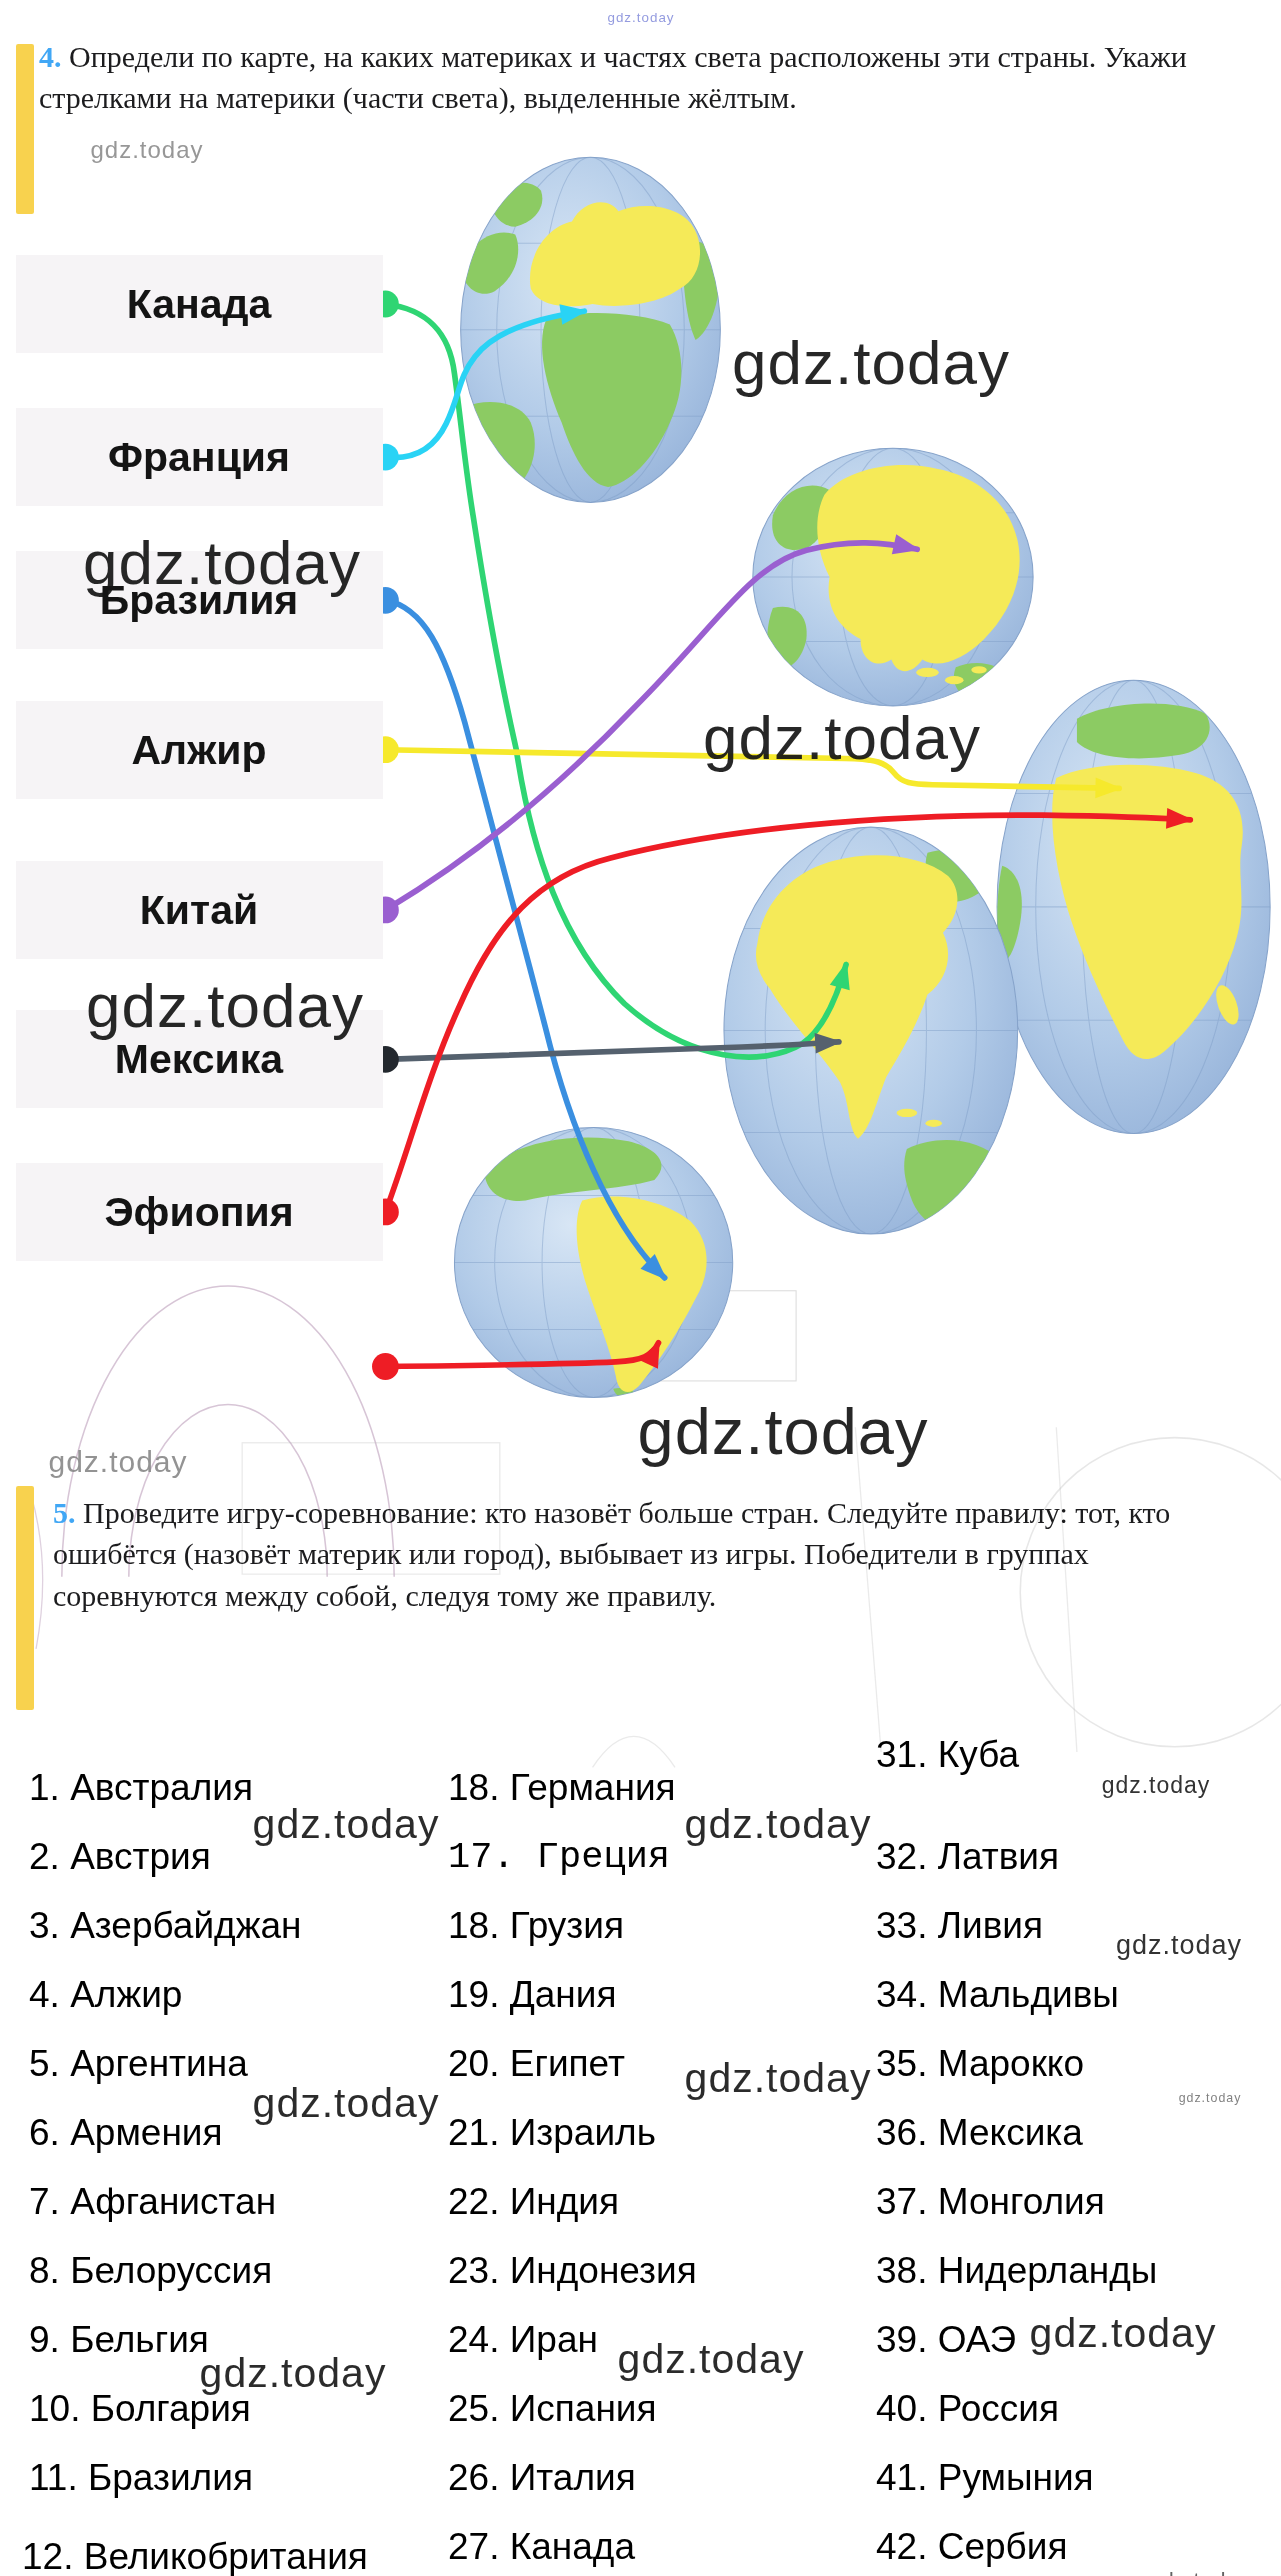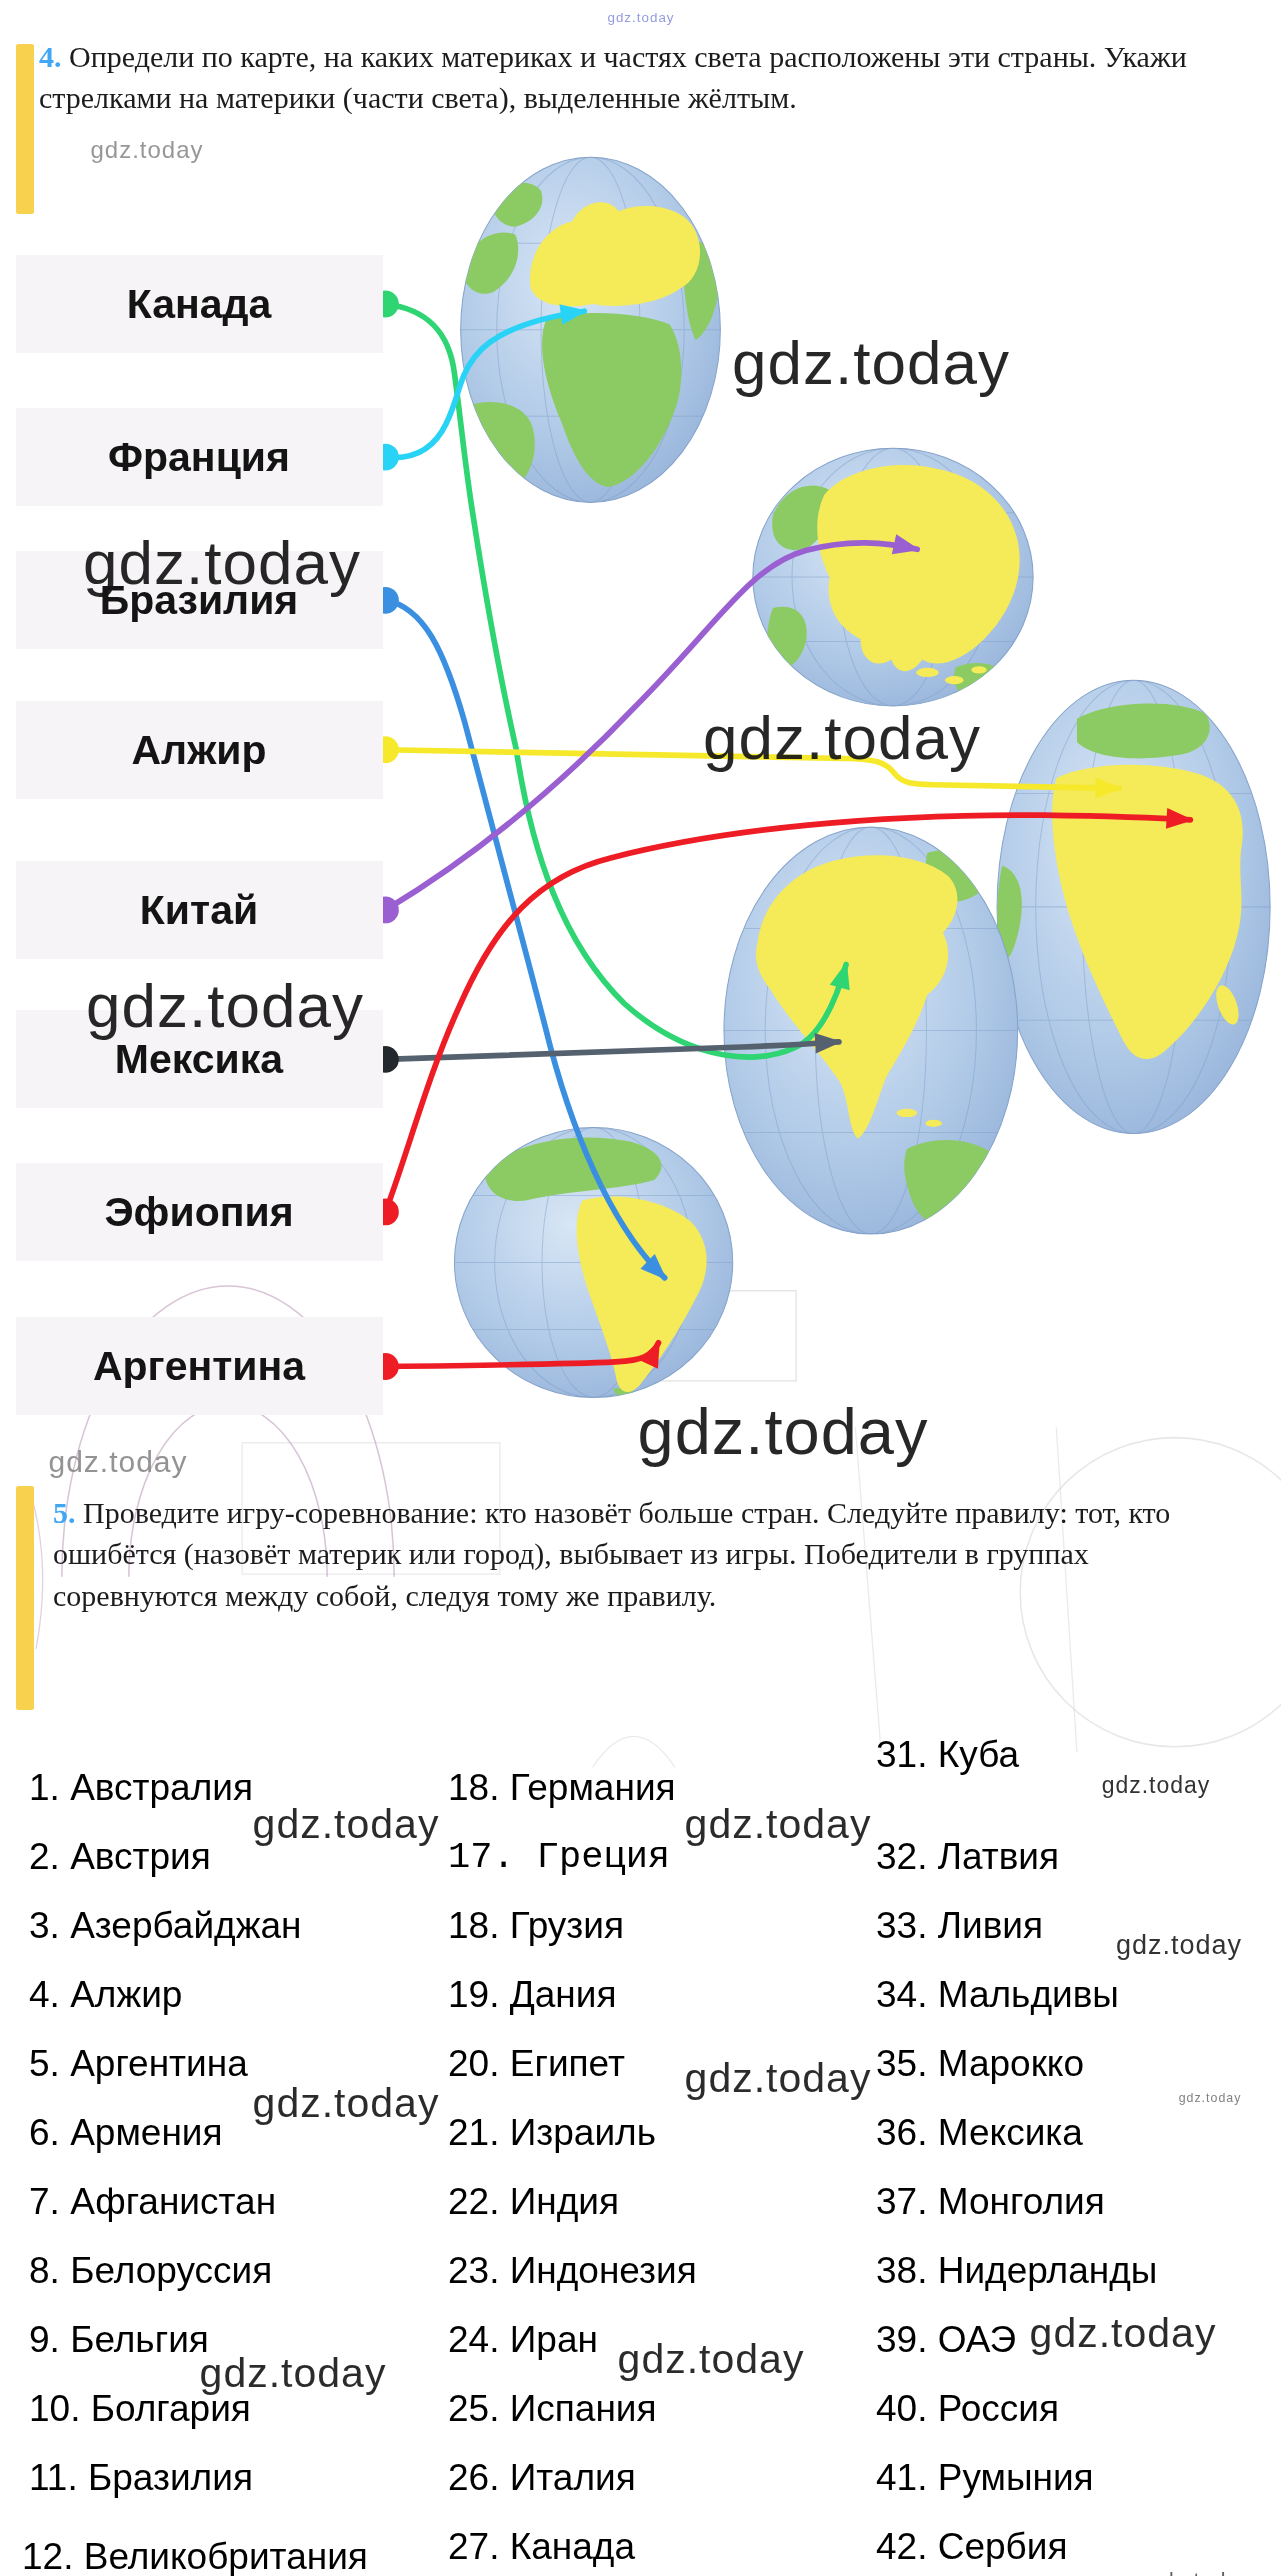--- a/index.html
+++ b/index.html
@@ -208,23 +208,20 @@
     </div>
   <div class="band" style="top:861px;">
       <span class="lbl">Китай</span>
     </div>
   <div class="band" style="top:1010px;">
       <span class="lbl">Мексика</span>
     </div>
   <div class="band" style="top:1163px;">
       <span class="lbl">Эфиопия</span>
     </div>
-  <div class="band" style="top:1317px;">
-      <span class="lbl">Аргентина</span>
-    </div>
 
   <div class="ybar" style="top:1486px;height:224px;"></div>
   <p class="task" style="left:41px;top:1480px;width:1200px;margin:12px;"><span class="tnum">5.</span><span> Проведите игру-соревнование: кто назовёт больше стран. Следуйте правилу: тот, кто ошибётся (назовёт материк или город), выбывает из игры. Победители в группах соревнуются между собой, следуя тому же правилу.</span></p>
 
   <div class="list-item" style="left:29px;top:1765px;">1. Австралия</div>
   <div class="list-item" style="left:29px;top:1834px;">2. Австрия</div>
   <div class="list-item" style="left:29px;top:1903px;">3. Азербайджан</div>
   <div class="list-item" style="left:29px;top:1972px;">4. Алжир</div>
   <div class="list-item" style="left:29px;top:2041px;">5. Аргентина</div>
   <div class="list-item" style="left:29px;top:2110px;">6. Армения</div>

